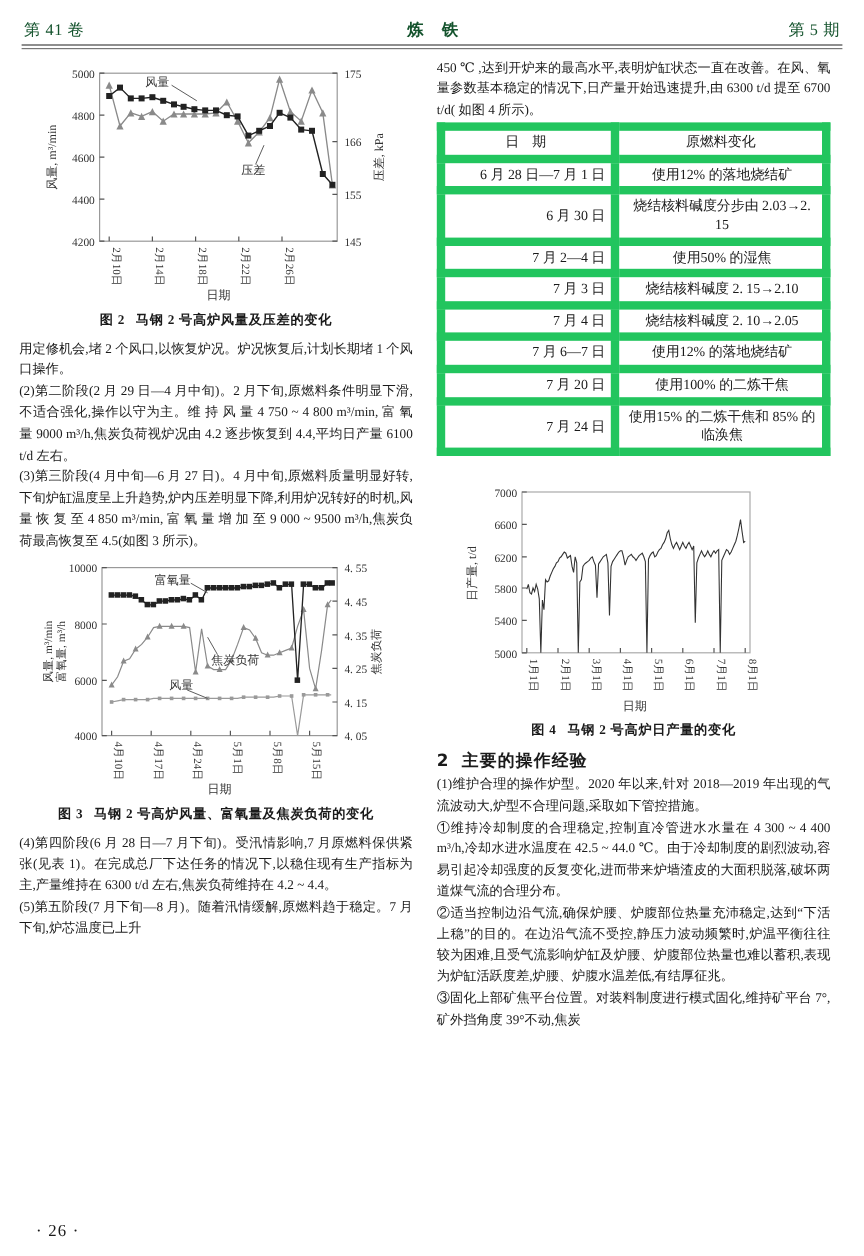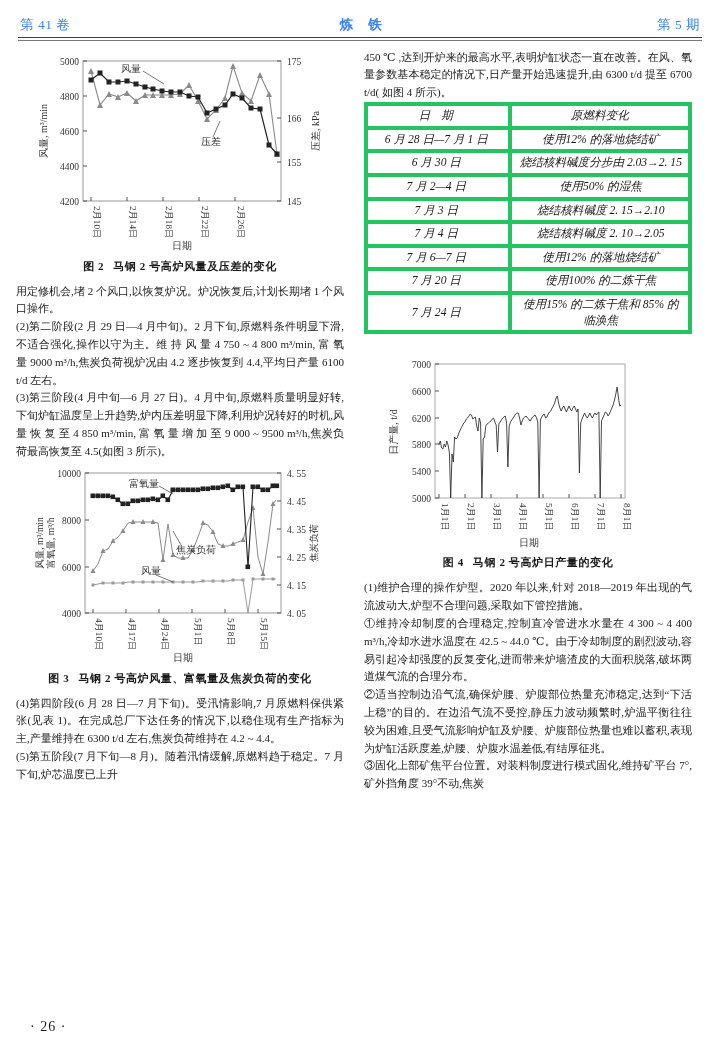--- a/index.html
+++ b/index.html
@@ -8,21 +8,21 @@
     width:720px;height:1047px;background:#ffffff;
     font-family:"Liberation Serif","DejaVu Serif",serif;
     color:#1a1a1a;position:relative;overflow:hidden;
   }
   .page{position:relative;width:720px;height:1047px;box-sizing:border-box;padding:0 16px;}
 
   
   .runhead{
     position:relative;height:34px;display:flex;align-items:flex-end;
     justify-content:space-between;font-size:13.5px;padding:0 4px 2px 4px;
-    letter-spacing:.5px;color:#3b82f6;
+    letter-spacing:.5px;color:#14532d;
   }
   .runhead .mid{letter-spacing:6px;font-weight:600;}
   .rule{height:0;border-top:1.6px solid #444;margin:1px 2px 0 2px;}
   .rule.thin{border-top:0.8px solid #777;margin-top:1.5px;}
 
   
   .cols{display:flex;gap:20px;margin-top:8px;}
   .col{width:328px;}
 
   p.t{
@@ -47,26 +47,25 @@
     letter-spacing:.4px;
   }
   .tabcap .lbl{margin-right:9px;}
 
   
   table.t1{
     border-collapse:collapse;width:100%;font-size:11.6px;
     table-layout:fixed;
   }
   table.t1 th,table.t1 td{
-    border:4px solid #22c55e;padding:2.0px 5px;line-height:1.35;
+    border:7px solid #22c55e;padding:2.0px 5px;line-height:1.35;
     vertical-align:middle;
-    font-style:italic;
   }
   table.t1 th{text-align:center;font-weight:normal;}
-  table.t1 td.d{width:40%;text-align:center;padding-left:2px;}
+  table.t1 td.d{width:40%;text-align:right;padding-left:2px;}
   table.t1 td.v{text-align:center;padding-left:7px;}
   table.t1 th.d{width:40%;letter-spacing:4px;}
 
   
   .fig{width:100%;}
   .fig svg{display:block;margin:0 auto;}
   .axtxt{font-family:"Liberation Serif","DejaVu Serif",serif;fill:#333;}
   .vlab{font-family:"Liberation Serif","DejaVu Serif",serif;fill:#333;}
 
   .pagenum{
@@ -457,20 +456,23 @@
           <text class="vlab" font-size="10" text-anchor="middle" transform="translate(28,82) rotate(-90)">日产量, t/d</text>
           <text class="axtxt" font-size="10" text-anchor="middle" x="160" y="196">日期</text>
 
           <polyline fill="none" stroke="#333" stroke-width=".9" points="70,95 71.3,91 72.6,98 73.9,99 75.2,94 76.5,97 77.8,91 79.1,95 80.4,103 81.7,148 83,104 84.3,112 85.6,87 86.9,89 88.2,88 89.5,84 90.8,81 92.1,78 93.4,76 94.7,73 96,72 97.3,69 98.6,68 99.9,66 101.2,64 102.5,65 103.8,69 105.1,68 106.4,67 107.7,76 109,81 110.3,68 111.6,73 112.9,148 114.2,89 115.5,87 116.8,76 118.1,74 119.4,73 120.7,72 122,71 123.3,69 124.6,68 125.9,72 127.2,75 128.5,102 129.8,74 131.1,72 132.4,70 133.7,68 135,67 136.3,66 137.6,73 138.9,117 140.2,76 141.5,72 142.8,70 144.1,68 145.4,66 146.7,64 148,63 149.3,63 150.6,68 151.9,75 153.2,71 154.5,68 155.8,67 157.1,66 158.4,68 159.7,69 161,71 162.3,69 163.6,67 164.9,66 166.2,65 167.5,68 168.8,72 170.1,148 171.4,70 172.7,67 174,65 175.3,64 176.6,68 177.9,67 179.2,64 180.5,62 181.8,61 183.1,58 184.4,56 185.7,53 187,48 188.3,46 189.6,53 190.9,58 192.2,61 193.5,58 194.8,56 196.1,59 197.4,62 198.7,59 200,56 201.3,59 202.6,61 203.9,58 205.2,56 206.5,59 207.8,62 209.1,59 210.4,123 211.7,73 213,69 214.3,66 215.6,63 216.9,66 218.2,68 219.5,66 220.8,63 222.1,66 223.4,68 224.7,65 226,63 227.3,65 228.6,63 229.9,62 231.2,148 232.5,71 233.8,68 235.1,65 236.4,62 237.7,63 239,66 240.3,64 241.6,61 242.9,58 244.2,55 245.5,50 246.8,44 248.1,37 249.4,47 250.7,56 252,55"></polyline>
         </svg>
       </div>
       <div class="figcap">
         <span class="lbl">图 4</span><span>马钢 2 号高炉日产量的变化</span>
       </div>
 
+      <div class="sec-h">
+        <span class="num">2</span><span>主要的操作经验</span>
+      </div>
 
       <p class="t">(1)维护合理的操作炉型。2020 年以来,针对 2018—2019 年出现的气流波动大,炉型不合理问题,采取如下管控措施。</p>
       <p class="t">①维持冷却制度的合理稳定,控制直冷管进水水量在 4 300 ~ 4 400 m³/h,冷却水进水温度在 42.5 ~ 44.0 ℃。由于冷却制度的剧烈波动,容易引起冷却强度的反复变化,进而带来炉墙渣皮的大面积脱落,破坏两道煤气流的合理分布。</p>
       <p class="t">②适当控制边沿气流,确保炉腰、炉腹部位热量充沛稳定,达到“下活上稳”的目的。在边沿气流不受控,静压力波动频繁时,炉温平衡往往较为困难,且受气流影响炉缸及炉腰、炉腹部位热量也难以蓄积,表现为炉缸活跃度差,炉腰、炉腹水温差低,有结厚征兆。</p>
       <p class="t">③固化上部矿焦平台位置。对装料制度进行模式固化,维持矿平台 7°,矿外挡角度 39°不动,焦炭</p>
     </div>
   </div>
 
   <div class="pagenum">· 26 ·</div>
 </div>

